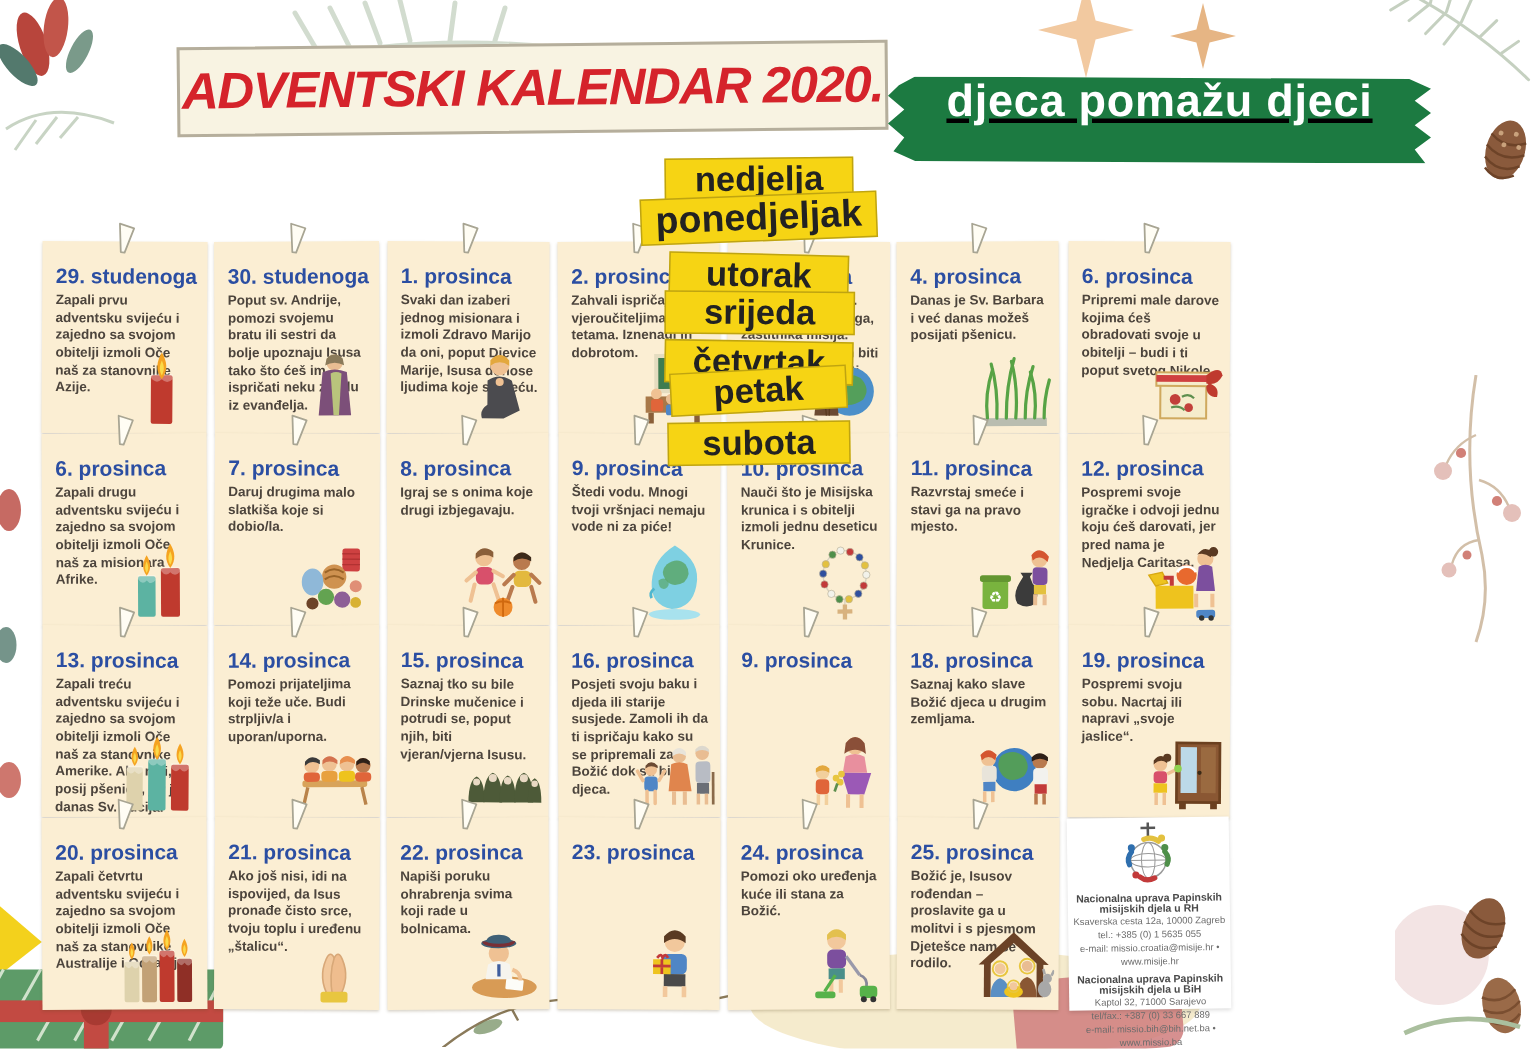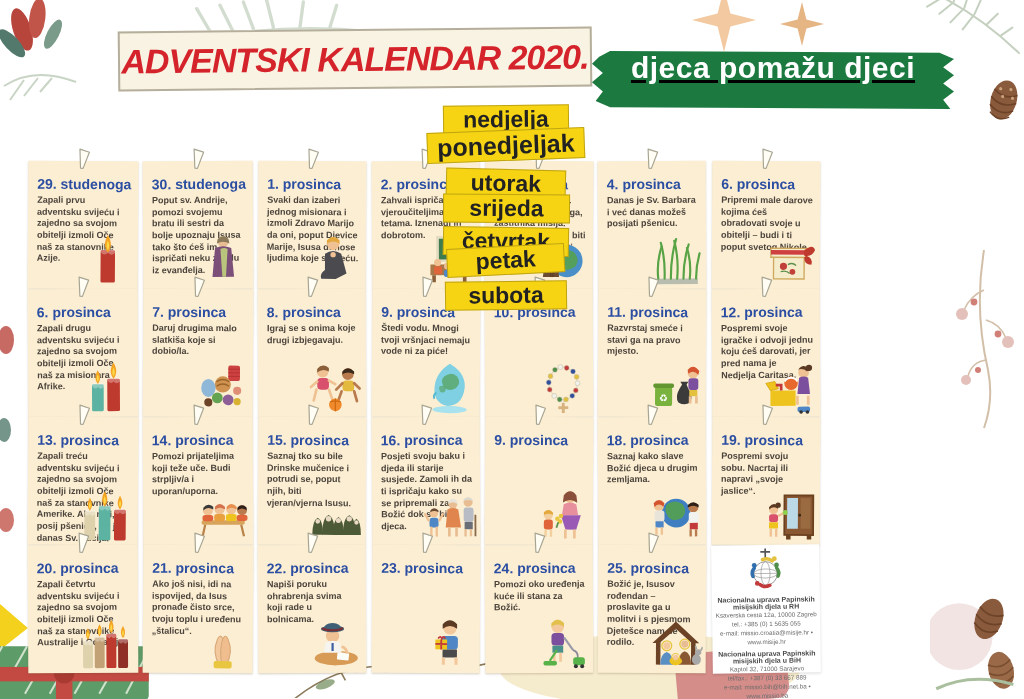--- a/index.html
+++ b/index.html
@@ -491,20 +491,21 @@
         </svg>
       </div>
     </div>
     <div class="cell">
       <div class="pin">
         <svg viewBox="0 0 20 26">
           <path d="M4.5 2 L16 4.2 L11 24 L8 24Z" fill="#fffdf4" stroke="#a8a593" stroke-width="1.4" stroke-linejoin="round"></path>
         </svg>
       </div>
       <div class="date">10. prosinca</div>
+      <div class="task">Nauči što je Misijska krunica i s obitelji izmoli jednu deseticu Krunice.</div>
       <div class="illus">
         <svg viewBox="0 0 60 60">
           <ellipse cx="30" cy="26" rx="16" ry="18" fill="none" stroke="#d8d2c0" stroke-width="1"></ellipse>
           <circle cx="46" cy="26" r="2.7" fill="#f2f2ea" stroke="#b9b29a" stroke-width=".5"></circle>
           <circle cx="44" cy="34" r="2.7" fill="#c23a3a" stroke="#b9b29a" stroke-width=".5"></circle>
           <circle cx="40" cy="40" r="2.7" fill="#2f4f9e" stroke="#b9b29a" stroke-width=".5"></circle>
           <circle cx="33" cy="44" r="2.7" fill="#e3c13f" stroke="#b9b29a" stroke-width=".5"></circle>
           <circle cx="26" cy="44" r="2.7" fill="#4f8f4a" stroke="#b9b29a" stroke-width=".5"></circle>
           <circle cx="20" cy="40" r="2.7" fill="#f2f2ea" stroke="#b9b29a" stroke-width=".5"></circle>
           <circle cx="15" cy="33" r="2.7" fill="#c23a3a" stroke="#b9b29a" stroke-width=".5"></circle>

